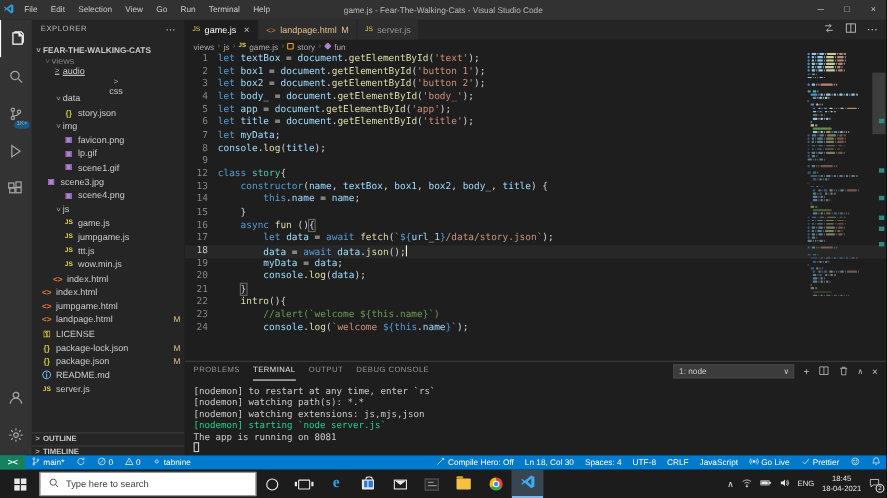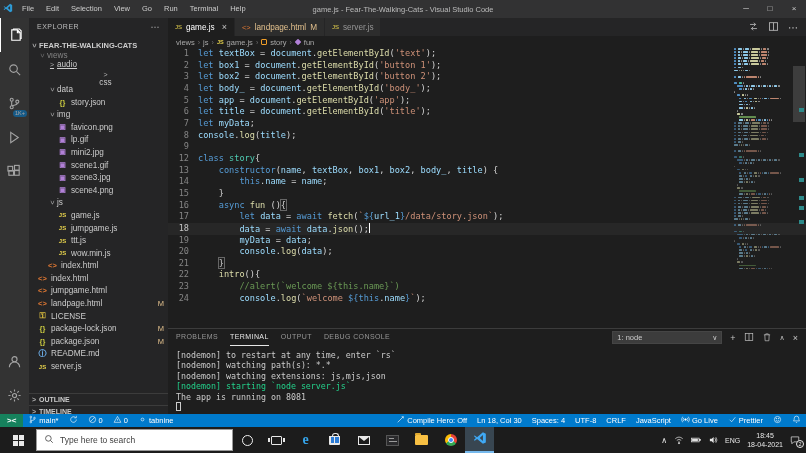--- a/index.html
+++ b/index.html
@@ -266,27 +266,23 @@
           <div class="tree-row" style="padding-left: 28px;">
             <span class="ficon i-img">▣</span>
             <span>favicon.png</span>
           </div>
           <div class="tree-row" style="padding-left: 28px;">
             <span class="ficon i-img">▣</span>
             <span>lp.gif</span>
           </div>
           <div class="tree-row" style="padding-left: 28px;">
             <span class="ficon i-img">▣</span>
-            <span>mini2.jpg</span>
-          </div>
-          <div class="tree-row" style="padding-left: 28px;">
-            <span class="ficon i-img">▣</span>
             <span>scene1.gif</span>
           </div>
-          <div class="tree-row" style="padding-left: 28px;">
+          <div class="tree-row" style="padding-left: 12px;">
             <span class="ficon i-img">▣</span>
             <span>scene3.jpg</span>
           </div>
           <div class="tree-row" style="padding-left: 28px;">
             <span class="ficon i-img">▣</span>
             <span>scene4.png</span>
           </div>
           <div class="tree-row" style="padding-left: 18px;">
             <span class="chev open">&gt;</span>
             <span>js</span>

